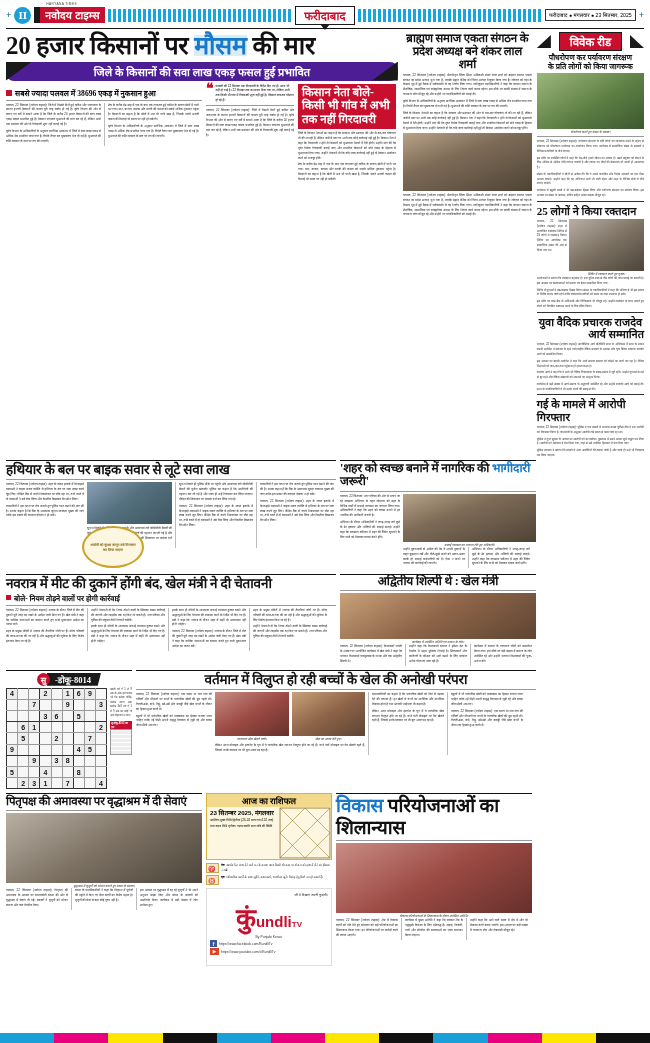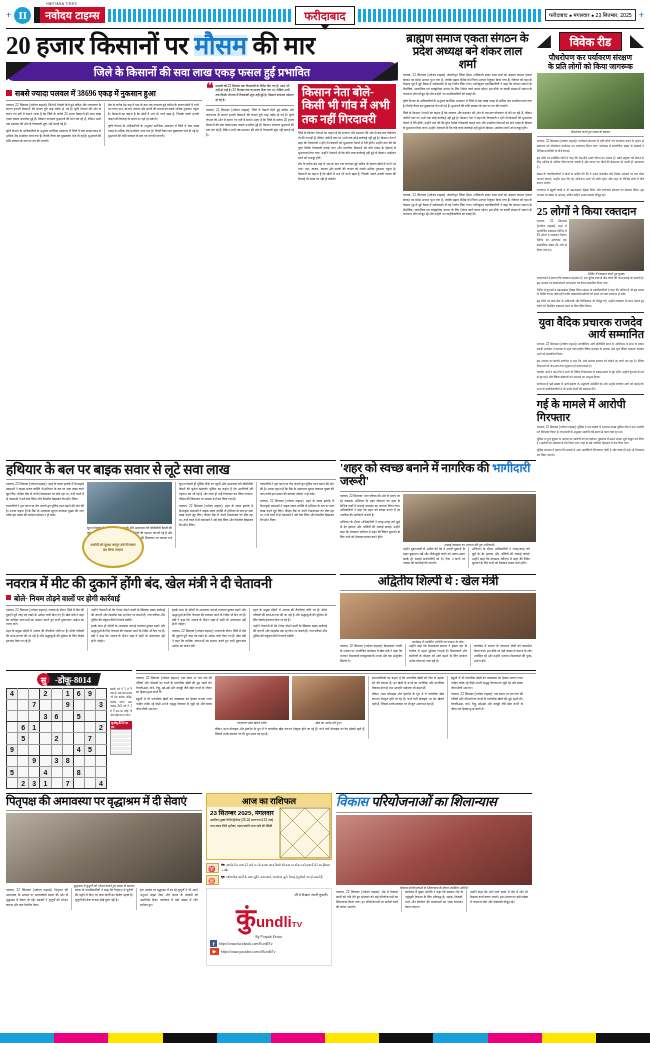--- a/index.html
+++ b/index.html
@@ -528,20 +528,21 @@
             <p>खाली वर्ग में 1 से 9 तक के अंक इस प्रकार भरें कि प्रत्येक पंक्ति, प्रत्येक स्तम्भ तथा प्रत्येक 3x3 वर्ग में 1 से 9 तक का कोई भी अंक दोहराया न जाए।</p>
           </div>
           <div style="margin-top:3px;font-size:2.6px;font-weight:bold;background:#c8102e;color:#fff;padding:0 1px;">सु-डोकू-8013 का हल</div>
           <div style="height:26px;background:repeating-linear-gradient(0deg,#eee 0 3px,#fff 3px 4px);border:.5px solid #999;"></div>
         </div>
       </div>
     </div>
 
     <div style="width:400px;">
       <div style="border-top:1.5px solid #111;"></div>
+      <div class="sec-head" style="padding-top:1px;text-align:center;">वर्तमान में विलुप्त हो रही बच्चों के खेल की अनोखी परंपरा</div>
       <div class="rule-thin"></div>
       <div class="flex gap3">
         <div class="col" style="width:76px;">
           <p>पलवल, 22 सितम्बर (नवोदय टाइम्स): एक समय था जब गांव की गलियों और चौपालों पर बच्चों के पारंपरिक खेलों की धूम रहती थी। गिल्ली-डंडा, कंचे, पिट्ठू, खो-खो और कबड्डी जैसे खेल बच्चों के जीवन का हिस्सा हुआ करते थे।</p>
           <p>स्कूलों में भी पारंपरिक खेलों को पाठ्यक्रम का हिस्सा बनाया जाना चाहिए ताकि नई पीढ़ी अपनी समृद्ध विरासत से जुड़ी रहे और स्वस्थ जीवनशैली अपनाए।</p>
         </div>
         <div style="width:150px;">
           <div class="flex" style="gap:3px;">
             <div style="flex:1;">
               <div class="photo red" style="height:44px;"></div>
@@ -632,21 +633,21 @@
         </div>
         <div class="social-chip">
           <div class="yt">▶</div>
           <span class="ad-sm">https://www.youtube.com/c/KundliTv</span>
         </div>
       </div>
     </div>
 
     <div style="width:196px;">
       <div style="border-top:1.5px solid #111;"></div>
-      <div class="sec-head" style="padding-top:1px;font-size:13px;font-style:italic;">
+      <div class="sec-head" style="padding-top:1px;font-size:19px;">
         <span class="blue">विकास</span><span> परियोजनाओं का शिलान्यास</span>
       </div>
       <div class="rule-thin"></div>
       <div class="photo red" style="height:70px;"></div>
       <div class="cap">विकास परियोजनाओं के शिलान्यास के दौरान उपस्थित अतिथि।</div>
       <div class="flex gap3">
         <div class="col" style="width:62px;">
           <p>पलवल, 22 सितम्बर (नवोदय टाइम्स): क्षेत्र में विकास कार्यों को गति देते हुए सोमवार को कई परियोजनाओं का शिलान्यास किया गया। इन परियोजनाओं पर करोड़ों रुपये की लागत आएगी।</p>
         </div>
         <div class="col vline" style="width:62px;padding-left:3px;">

